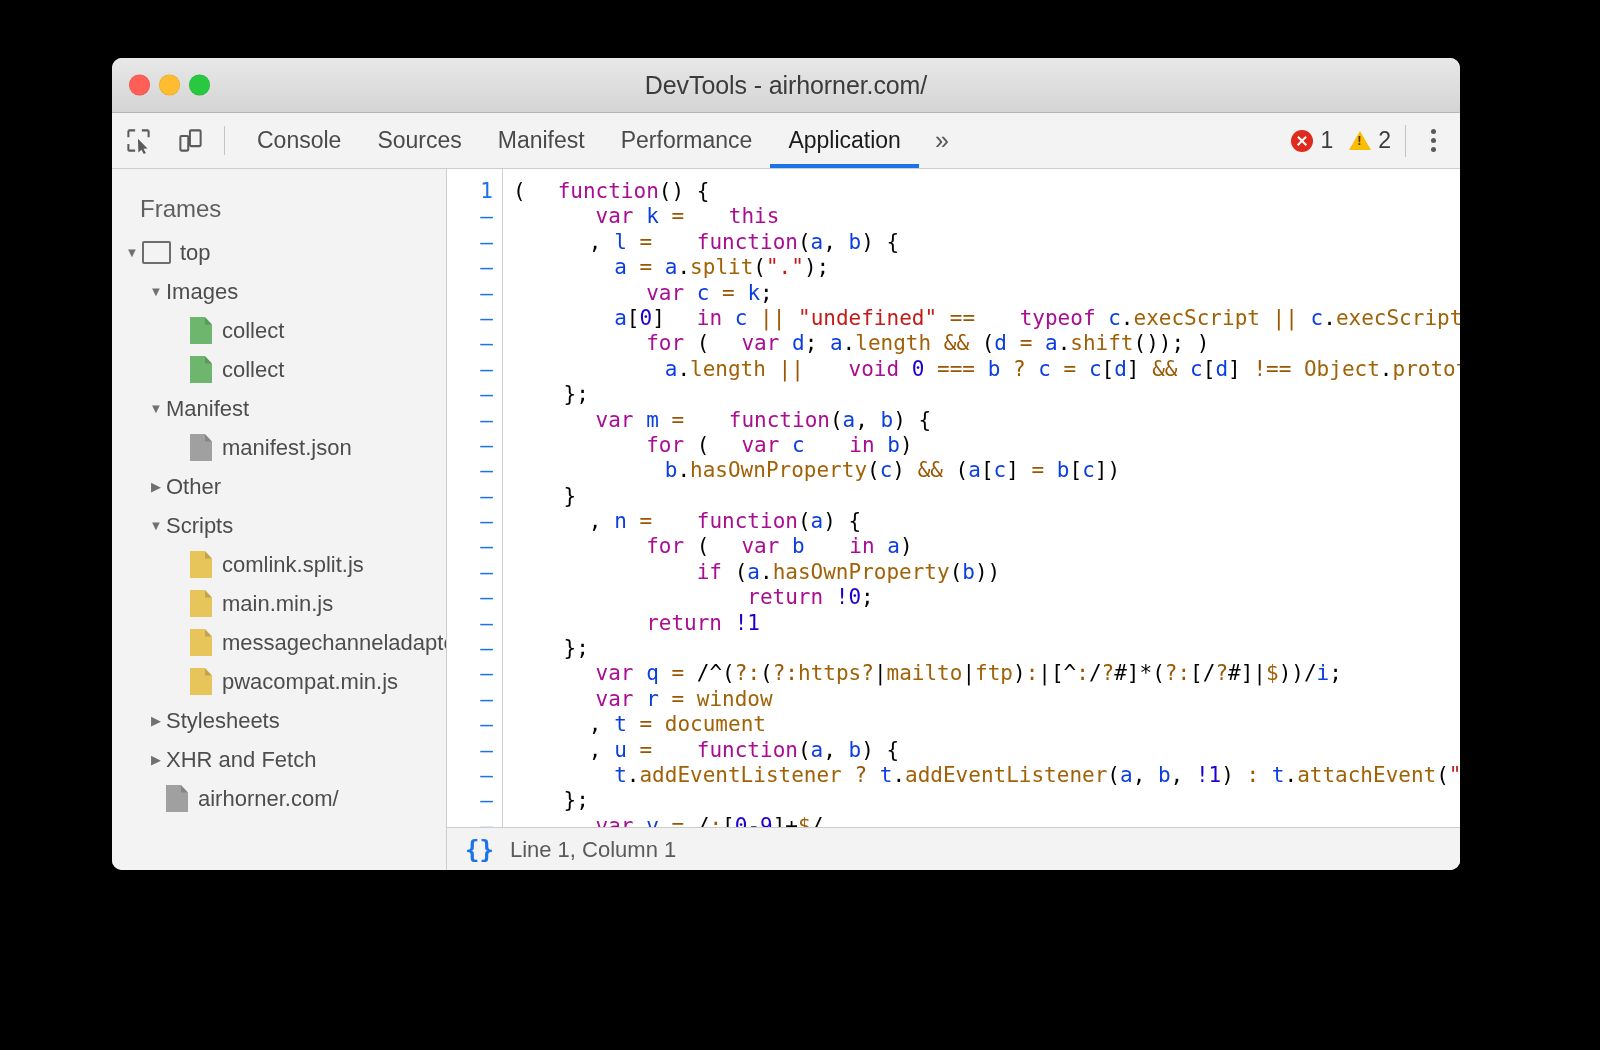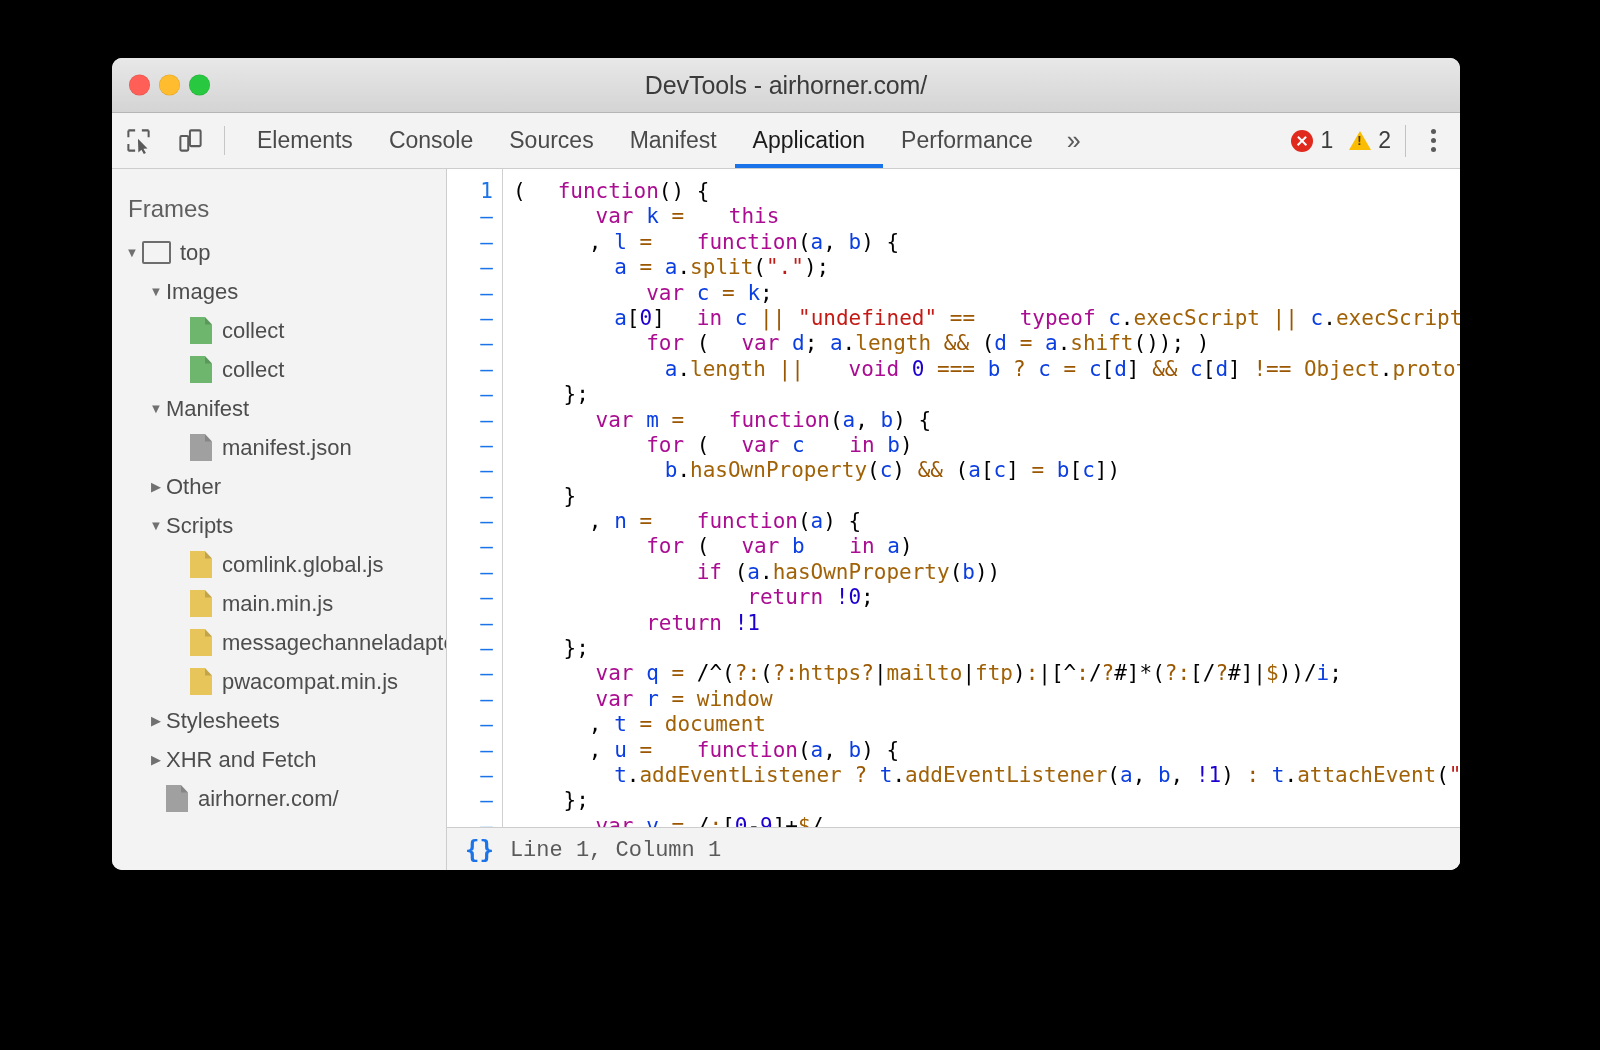--- a/index.html
+++ b/index.html
@@ -196,20 +196,21 @@
     background: #f3f3f3;
     border-right: 1px solid #cdcdcd;
     overflow: hidden;
     position: relative;
     padding-top: 12px;
   }
   #frames-title {
     font-size: 24px;
     color: #5f5f5f;
     padding: 14px 0 10px 16px;
+    margin-left: 12px;
   }
   .row {
     height: 39px;
     display: flex;
     align-items: center;
     font-size: 22px;
     color: #4d4d4d;
     white-space: nowrap;
     cursor: default;
     padding-right: 4px;
@@ -336,21 +337,20 @@
   #pretty {
     font-family: "DejaVu Sans Mono", monospace;
     font-size: 24px;
     color: #1a73e8;
     font-weight: bold;
     cursor: default;
   }
   #cursorpos {
     font-size: 22px;
     color: #5a5a5a;
-    font-family: Liberation Mono, monospace;
   }
 </style>
 </head>
 <body>
 
 <div id="window">
 
   <div id="titlebar">
     <div id="traffic">
       <span class="light close"></span>
@@ -369,26 +369,25 @@
     </div>
     <div class="tb-icon">
       <svg width="27" height="27" viewBox="0 0 24 24" aria-hidden="true">
         <rect x="3" y="8" width="7" height="13" rx="1" fill="none" stroke="#5a5a5a" stroke-width="1.8"></rect>
         <rect x="11.5" y="3" width="9.5" height="14" rx="1" fill="none" stroke="#5a5a5a" stroke-width="1.8"></rect>
       </svg>
     </div>
     <div class="tb-sep"></div>
 
     <div id="tabs">
-      <div class="tab">Elements</div>
       <div class="tab">Console</div>
       <div class="tab">Sources</div>
       <div class="tab">Manifest</div>
+      <div class="tab">Performance</div>
       <div class="tab active">Application</div>
-      <div class="tab">Performance</div>
       <div class="tab more">»</div>
     </div>
 
     <div id="tb-right">
       <div class="counter">
         <span class="err-circle"></span>
         <span>1</span>
       </div>
       <div class="counter">
         <span class="warn-tri"></span>
@@ -440,21 +439,21 @@
             <span class="tw">▶</span>
             <span>Other</span>
           </div>
           <div class="row" style="padding-left: 34px;">
             <span class="tw">▼</span>
             <span>Scripts</span>
           </div>
           <div class="row" style="padding-left: 58px;">
             <span class="tw blank">&nbsp;</span>
             <span class="ficon yellow"></span>
-            <span>comlink.global.js</span>
+            <span>comlink.split.js</span>
           </div>
           <div class="row" style="padding-left: 58px;">
             <span class="tw blank">&nbsp;</span>
             <span class="ficon yellow"></span>
             <span>main.min.js</span>
           </div>
           <div class="row" style="padding-left: 58px;">
             <span class="tw blank">&nbsp;</span>
             <span class="ficon yellow"></span>
             <span>messagechanneladapter.js</span>

